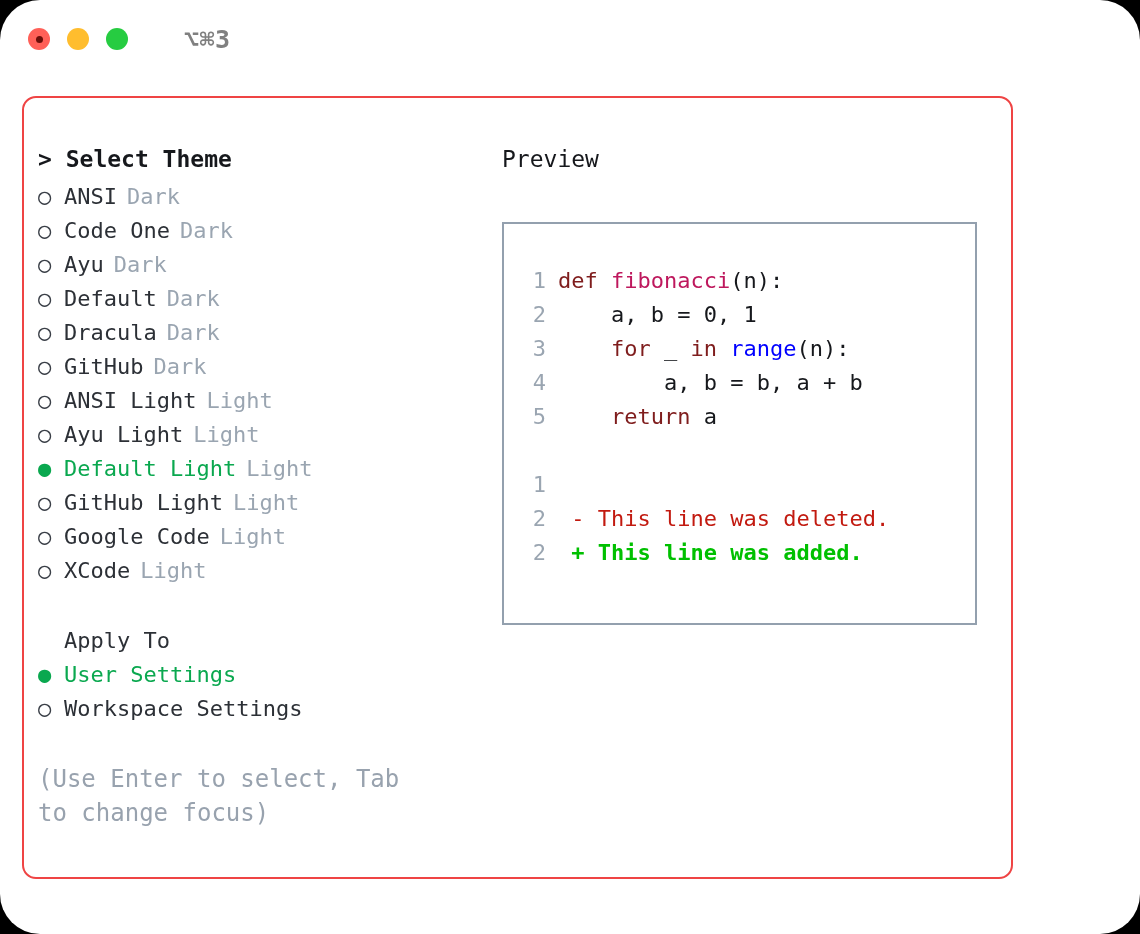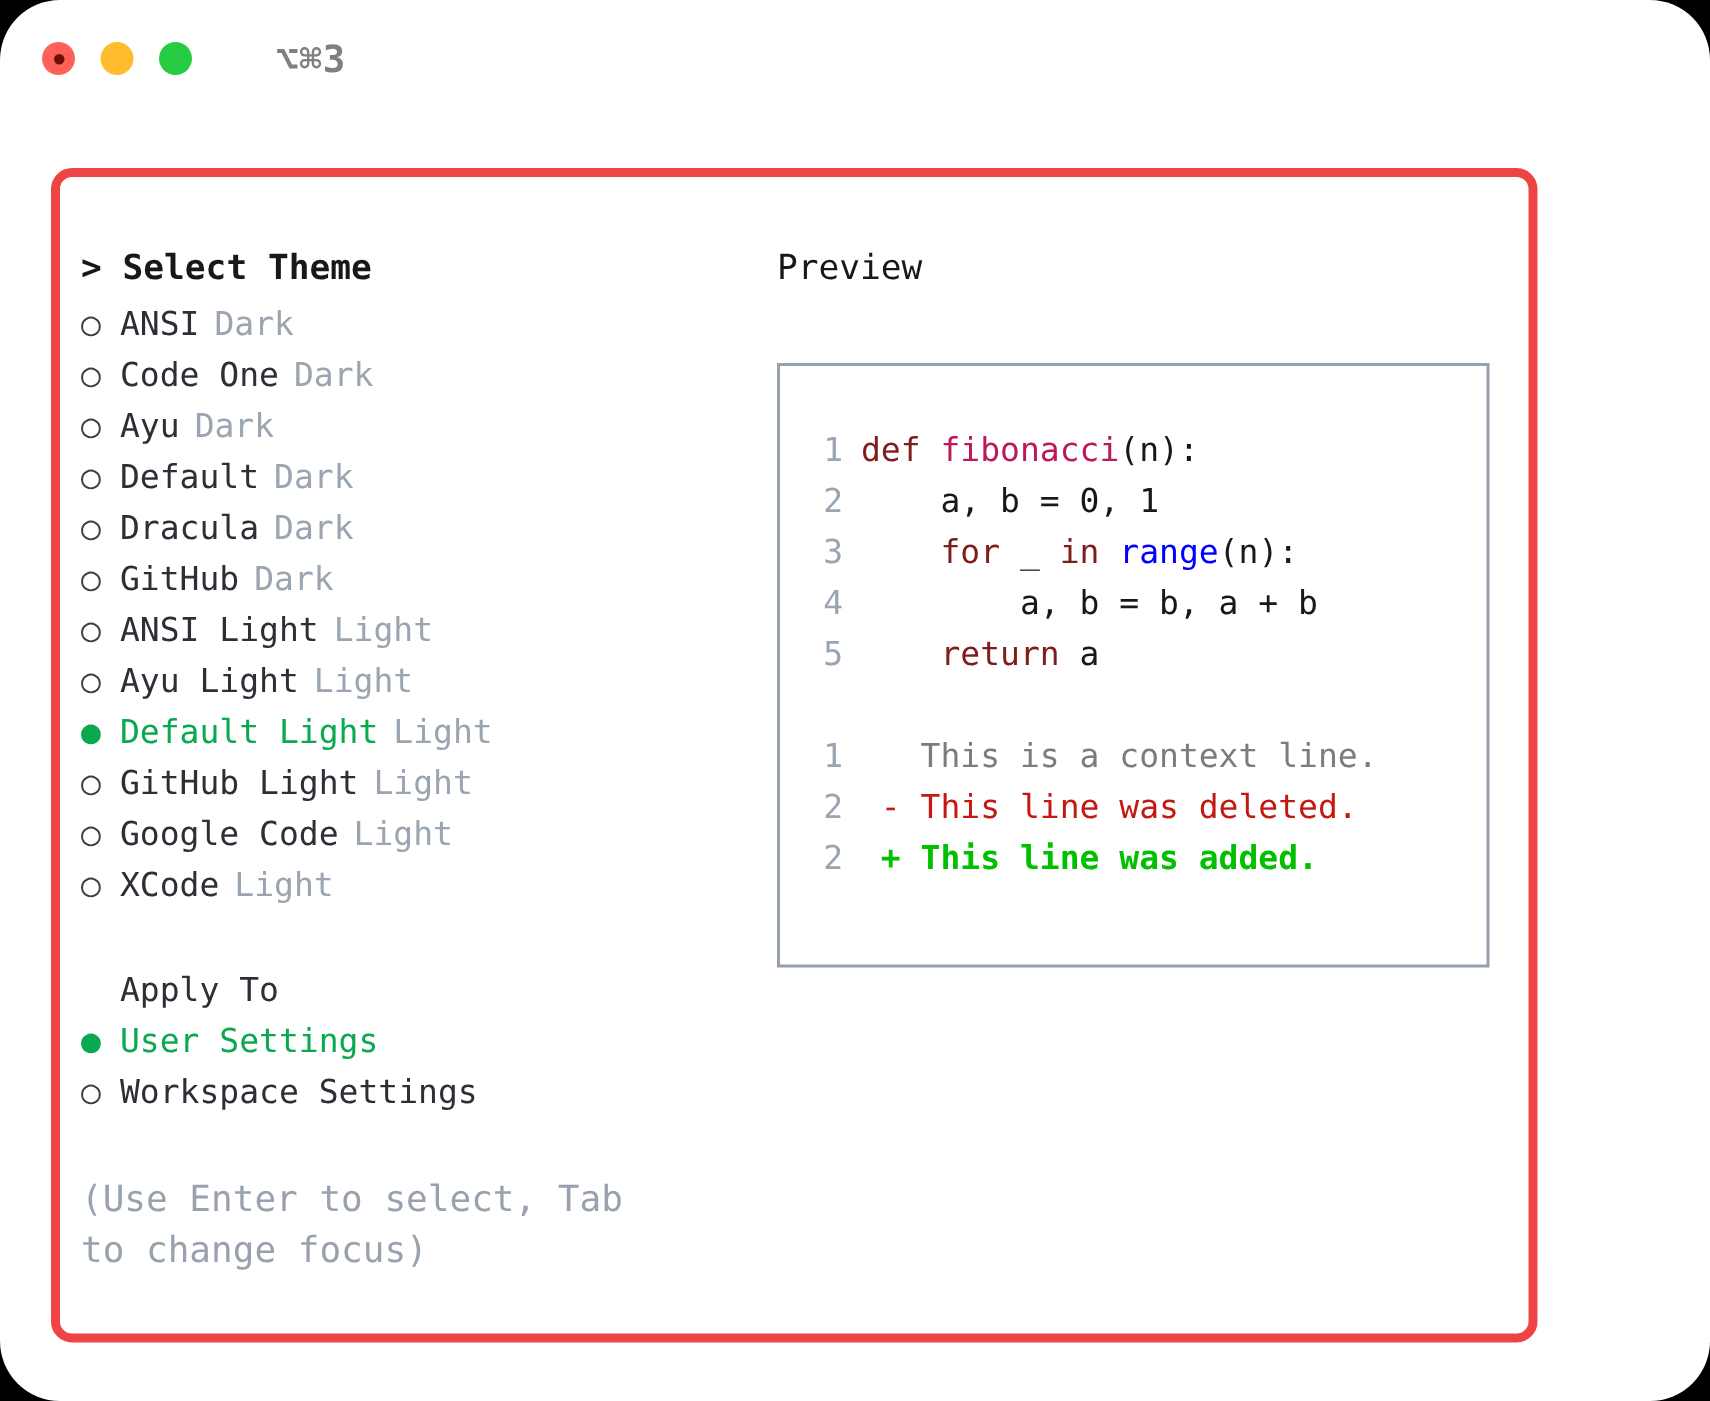--- a/index.html
+++ b/index.html
@@ -64,28 +64,27 @@
     font-weight: bold;
     color: #808080;
     letter-spacing: 0.5px;
     white-space: pre;
   }
 
   
   .card {
     position: absolute;
     left: 22px;
-    top: 112px;
+    top: 96px;
     width: 991px;
     height: 783px;
-    border: 6px solid #ef4444;
+    border: 2px solid #ef4444;
     border-radius: 14px;
     box-sizing: border-box;
     background: #ffffff;
-    margin-left: 12px;
   }
 
   
   .left-col {
     position: absolute;
     left: 14px;
     top: 48px;
     width: 440px;
   }
   .row {
@@ -236,21 +235,21 @@
       <div class="preview-box">
         <div id="code-block">
             <div class="code-line"><span class="lineno">1</span><span><span class="tok-kw">def </span><span class="tok-fn">fibonacci</span><span class="tok-plain">(n):</span></span></div>
             <div class="code-line"><span class="lineno">2</span><span><span class="tok-plain">    a, b = 0, 1</span></span></div>
             <div class="code-line"><span class="lineno">3</span><span><span class="tok-plain">    </span><span class="tok-kw">for</span><span class="tok-plain"> _ </span><span class="tok-kw">in</span><span class="tok-plain"> </span><span class="tok-builtin">range</span><span class="tok-plain">(n):</span></span></div>
             <div class="code-line"><span class="lineno">4</span><span><span class="tok-plain">        a, b = b, a + b</span></span></div>
             <div class="code-line"><span class="lineno">5</span><span><span class="tok-plain">    </span><span class="tok-kw">return</span><span class="tok-plain"> a</span></span></div>
           </div>
         <div class="spacer-line"></div>
         <div id="diff-block">
-            <div class="code-line"><span class="lineno">1</span><span class="diff-context">   This is a context line.</span></div>
+            <div class="code-line"><span class="lineno">1</span></div>
             <div class="code-line"><span class="lineno">2</span><span class="diff-del"> - This line was deleted.</span></div>
             <div class="code-line"><span class="lineno">2</span><span class="diff-add"> + This line was added.</span></div>
           </div>
       </div>
     </div>
 
   </div>
 </div>
 
 </body></html>

